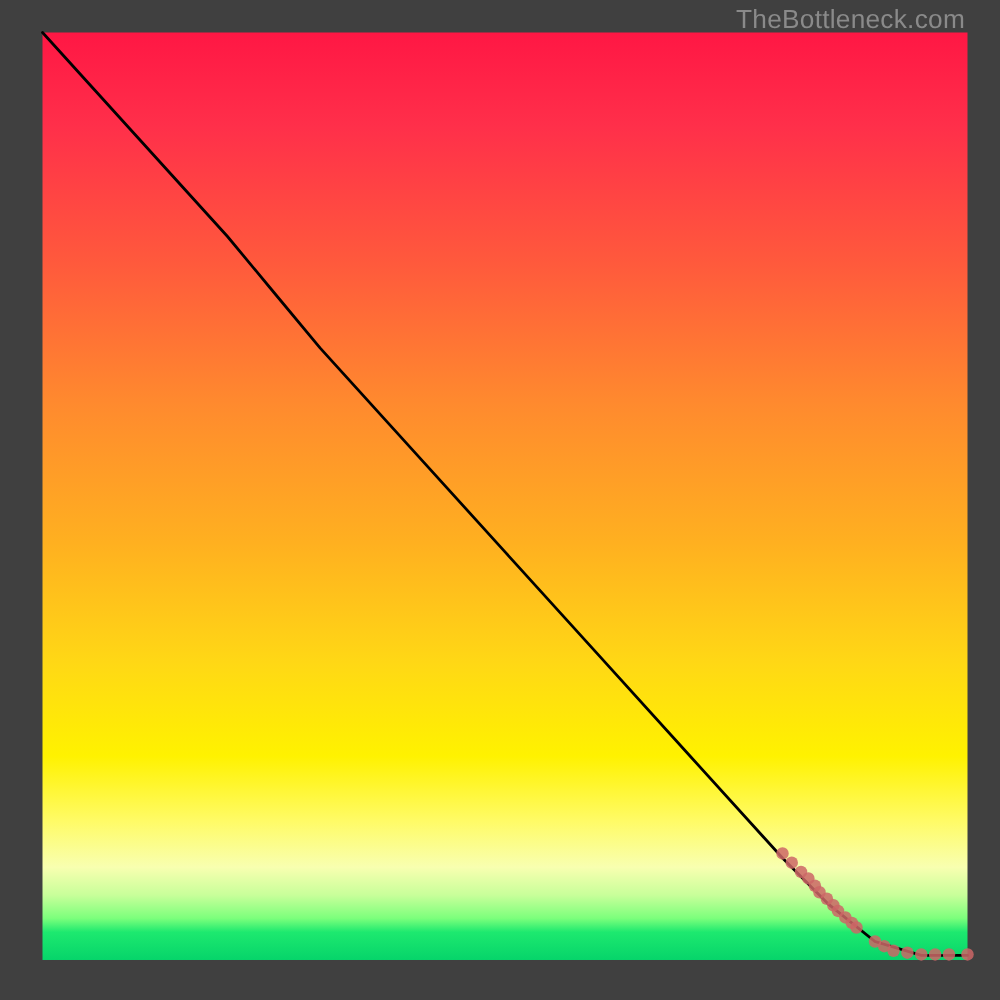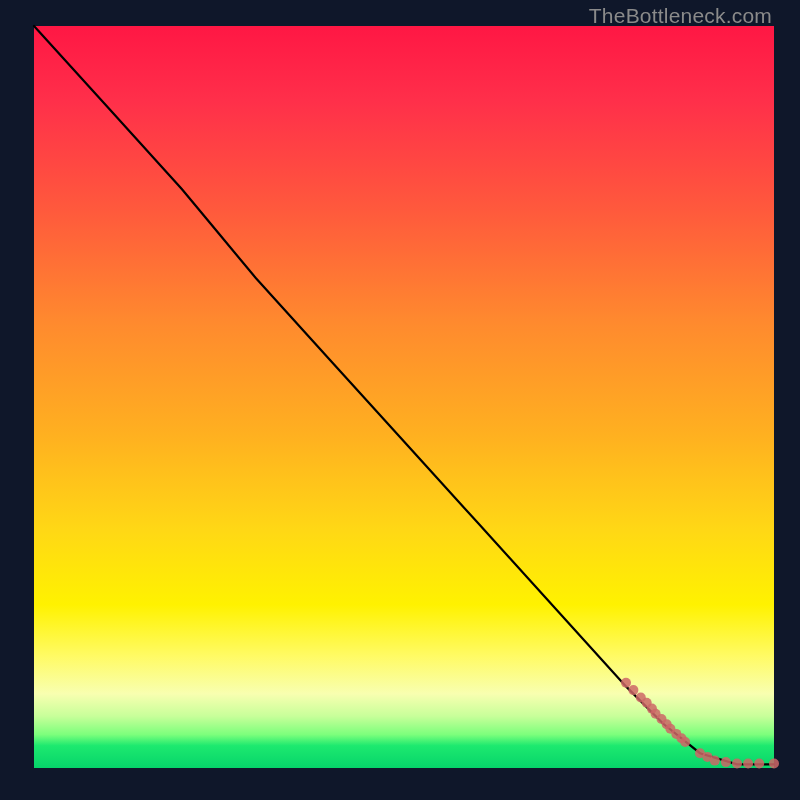--- a/index.html
+++ b/index.html
@@ -8,21 +8,21 @@
     width: 800px;
     height: 800px;
     background: #000;
     font-family: Arial, Helvetica, sans-serif;
     overflow: hidden;
   }
   .stage {
     position: relative;
     width: 800px;
     height: 800px;
-    background: #0f172a;
+    background: #404040;
   }
   .plot {
     position: absolute;
     left: 34px;
     top: 26px;
     width: 740px;
     height: 742px;
     
     background: linear-gradient(
       to bottom,

